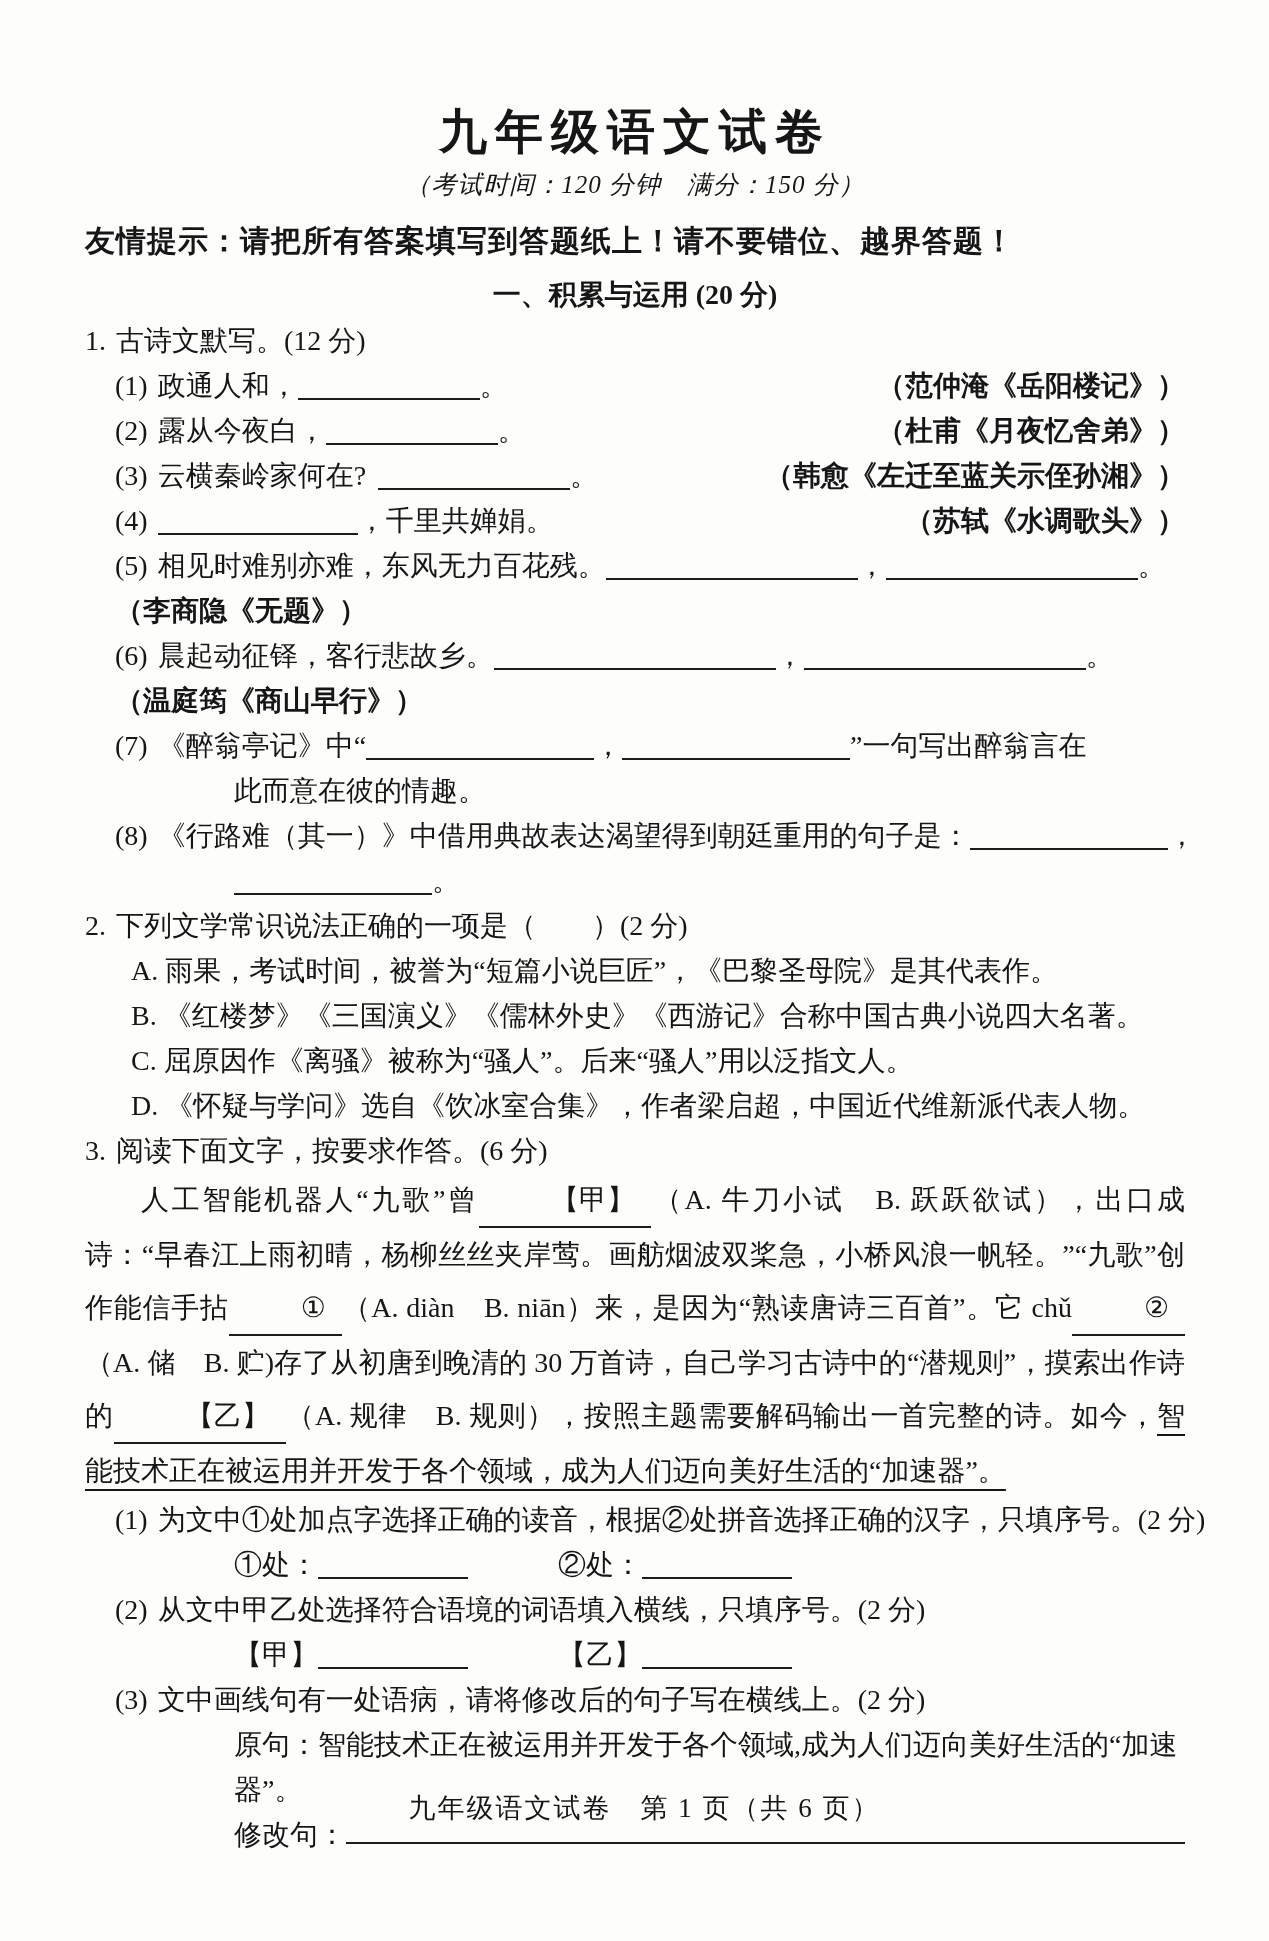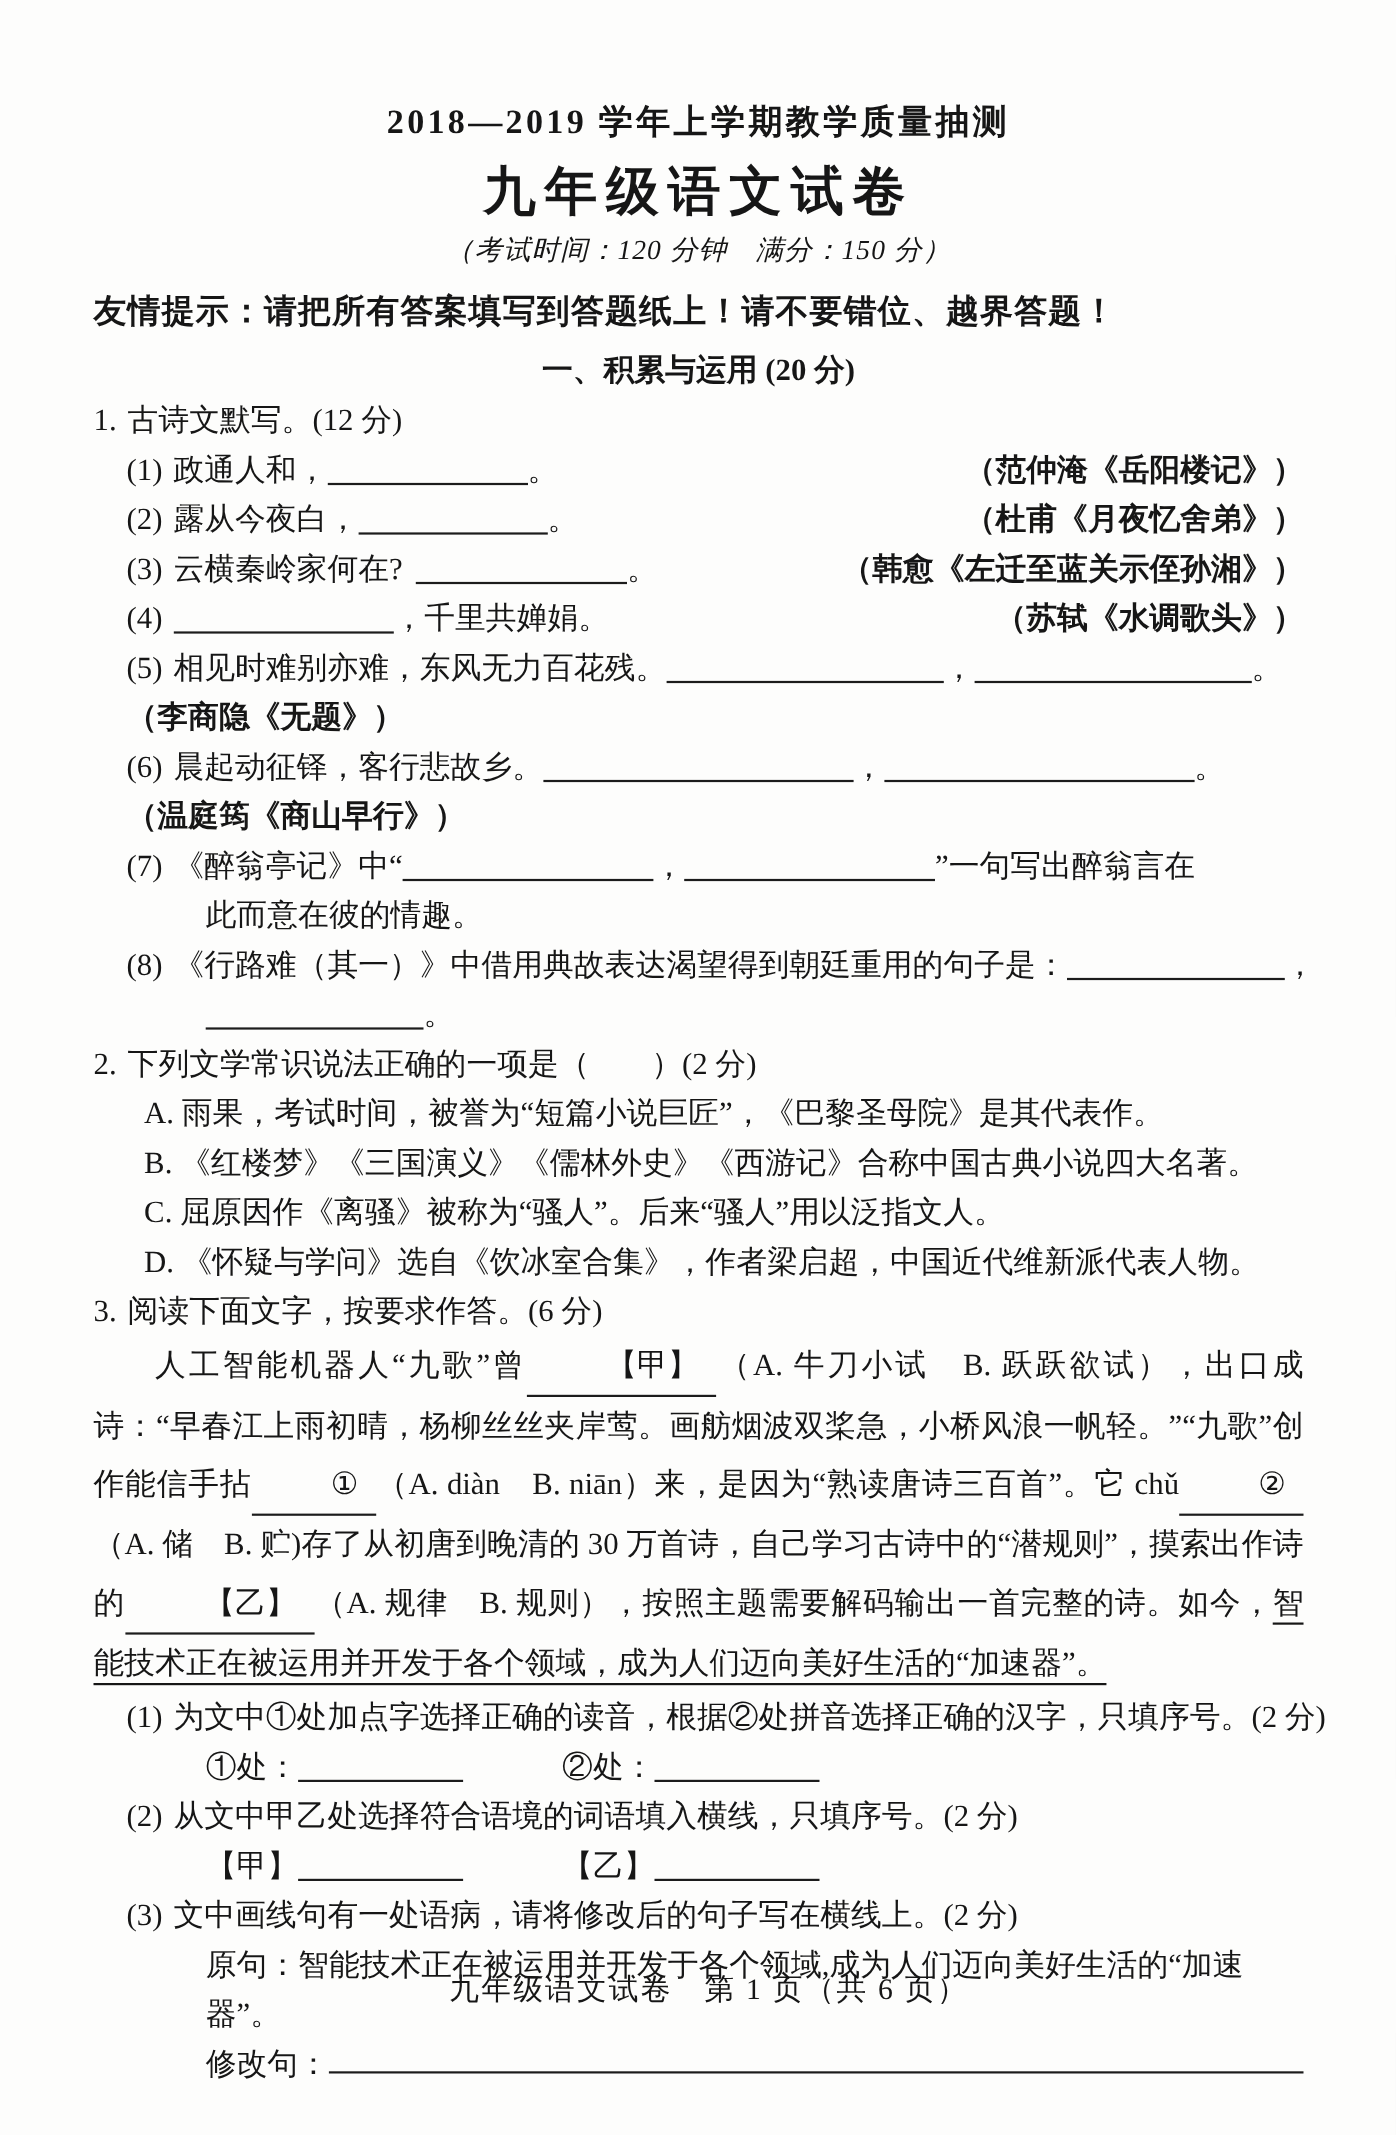--- a/index.html
+++ b/index.html
@@ -23,21 +23,21 @@
   .notice { font-size:30px; font-weight:700; margin-top:20px; white-space:nowrap; letter-spacing:1px; }
   .sec { font-size:28px; font-weight:700; text-align:center; margin-top:10px; line-height:46px; }
   .line { font-size:28px; line-height:45px; white-space:nowrap; }
   .qline { font-size:28px; line-height:45px; }
   .qnum { display:inline-block; margin-right:10px; }
   .items { padding-left:30px; }
   .inum { display:inline-block; margin-right:10px; }
   .row { display:flex; justify-content:space-between; align-items:baseline; }
   .src { white-space:nowrap;font-weight:bold; }
   .srcline { text-align:left; }
-  .cont { margin-left:72px; }
+  .cont { margin-left:119px; }
   .opt { padding-left:46px; }
   .blank {
     display:inline-block;
     border-bottom:2px solid #1c1c1c;
     height:30px;
     vertical-align:-5px;
   }
   .blankl {
     display:inline-block;
     border-bottom:2px solid #1c1c1c;
@@ -66,21 +66,20 @@
     font-size:27px;
     letter-spacing:2px;
     padding-left:20px;
   }
 </style>
 </head>
 <body>
 
 <div class="page">
 
-  <div class="hdr1 center">2018—2019 学年上学期教学质量抽测</div>
   <div class="hdr2 center">九年级语文试卷</div>
   <div class="info center">（考试时间：120 分钟　满分：150 分）</div>
   <div class="notice">友情提示：请把所有答案填写到答题纸上！请不要错位、越界答题！</div>
   <div class="sec">一、积累与运用 (20 分)</div>
 
   <div class="qline">
     <span class="qnum">1.</span><span>古诗文默写。(12 分)</span>
   </div>
 
   <div class="items">

